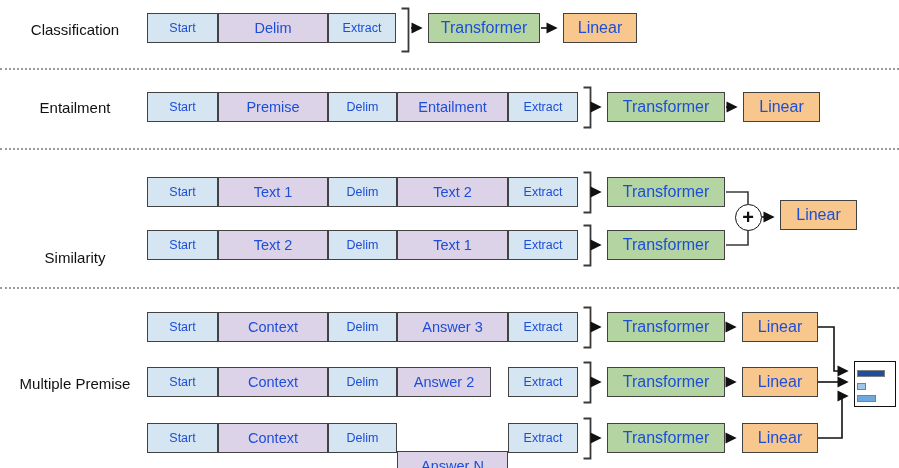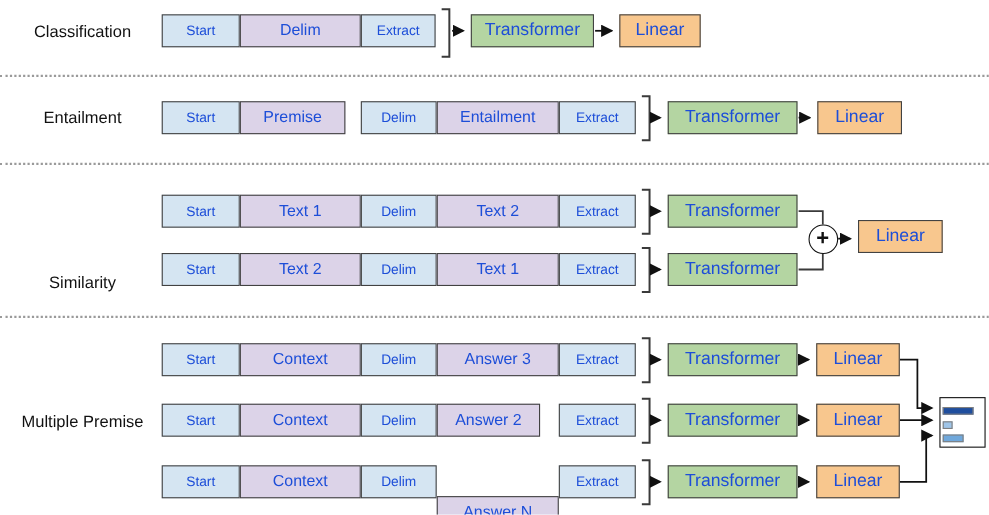--- a/index.html
+++ b/index.html
@@ -84,21 +84,21 @@
 
   <div id="nodes">
       <div class="sec-label" style="top: 14px;">Classification</div>
       <div class="box tok-special" style="left: 147px; top: 13px; width: 71px; background: rgb(213, 229, 242);">Start</div>
       <div class="box tok-text" style="left: 218px; top: 13px; width: 110px; background: rgb(220, 211, 232);">Delim</div>
       <div class="box tok-special" style="left: 328px; top: 13px; width: 68px; background: rgb(213, 229, 242);">Extract</div>
       <div class="box trans" style="left: 428px; top: 13px; width: 112px; background: rgb(180, 213, 162);">Transformer</div>
       <div class="box lin" style="left: 563px; top: 13px; width: 74px; background: rgb(248, 199, 142);">Linear</div>
       <div class="sec-label" style="top: 92px;">Entailment</div>
       <div class="box tok-special" style="left: 147px; top: 92px; width: 71px; background: rgb(213, 229, 242);">Start</div>
-      <div class="box tok-text" style="left: 218px; top: 92px; width: 96px; background: rgb(220, 211, 232);">Premise</div>
+      <div class="box tok-text" style="left: 218px; top: 92px; width: 110px; background: rgb(220, 211, 232);">Premise</div>
       <div class="box tok-special" style="left: 328px; top: 92px; width: 69px; background: rgb(213, 229, 242);">Delim</div>
       <div class="box tok-text" style="left: 397px; top: 92px; width: 111px; background: rgb(220, 211, 232);">Entailment</div>
       <div class="box tok-special" style="left: 508px; top: 92px; width: 70px; background: rgb(213, 229, 242);">Extract</div>
       <div class="box trans" style="left: 607px; top: 92px; width: 118px; background: rgb(180, 213, 162);">Transformer</div>
       <div class="box lin" style="left: 743px; top: 92px; width: 77px; background: rgb(248, 199, 142);">Linear</div>
       <div class="sec-label" style="top: 202px; margin-top: 40px;">Similarity</div>
       <div class="box tok-special" style="left: 147px; top: 177px; width: 71px; background: rgb(213, 229, 242);">Start</div>
       <div class="box tok-text" style="left: 218px; top: 177px; width: 110px; background: rgb(220, 211, 232);">Text 1</div>
       <div class="box tok-special" style="left: 328px; top: 177px; width: 69px; background: rgb(213, 229, 242);">Delim</div>
       <div class="box tok-text" style="left: 397px; top: 177px; width: 111px; background: rgb(220, 211, 232);">Text 2</div>

